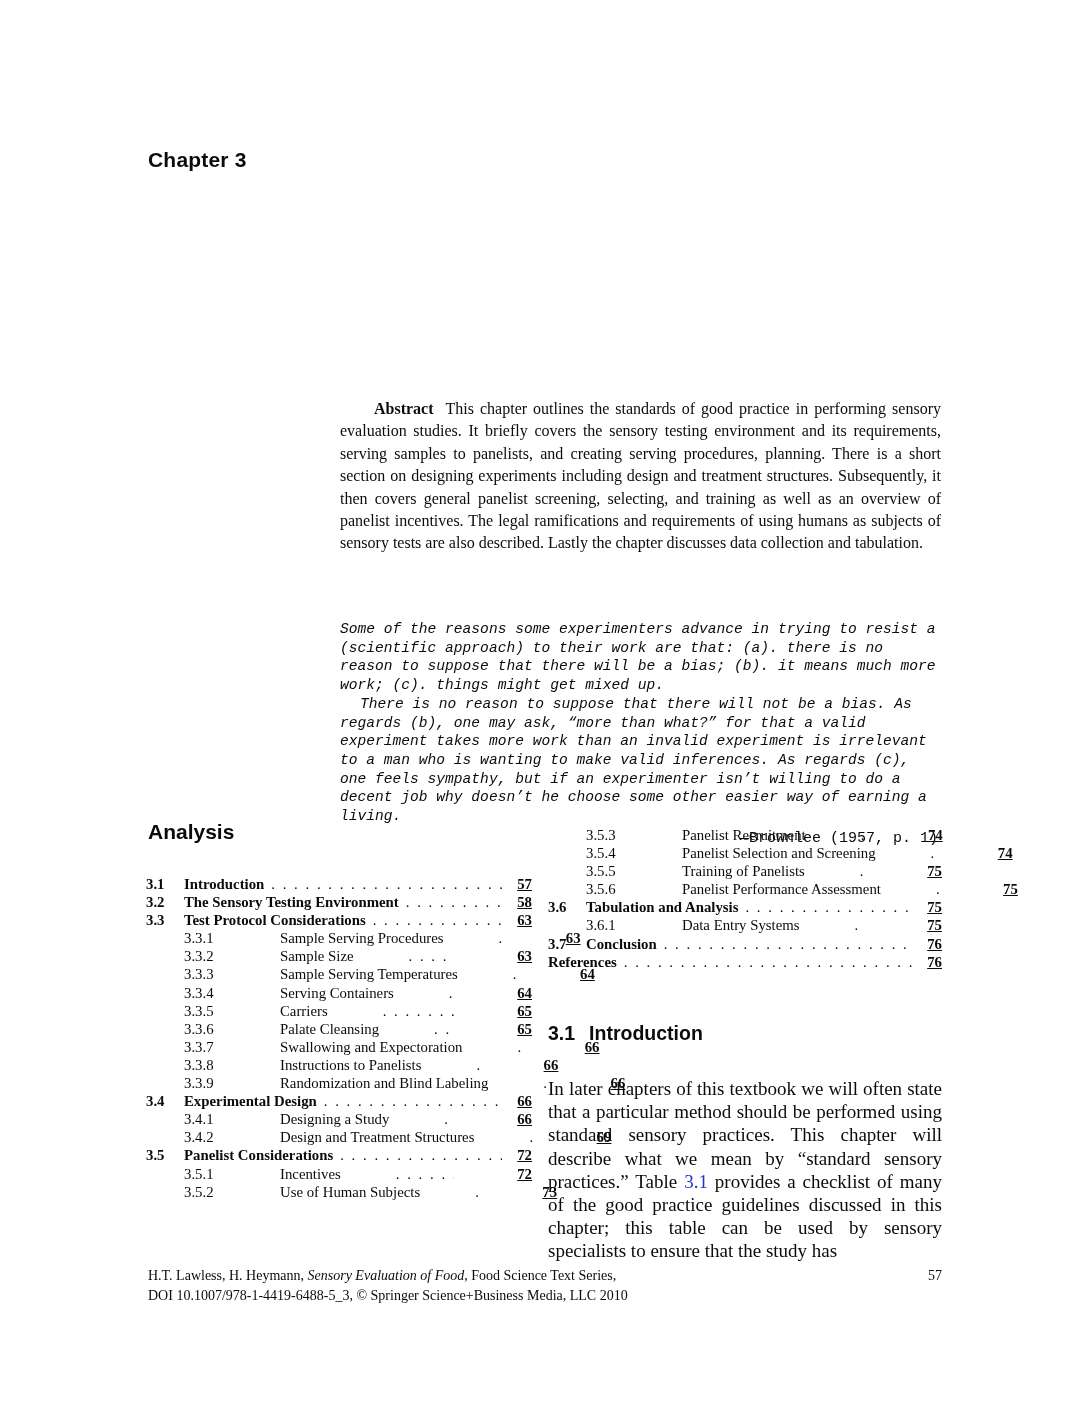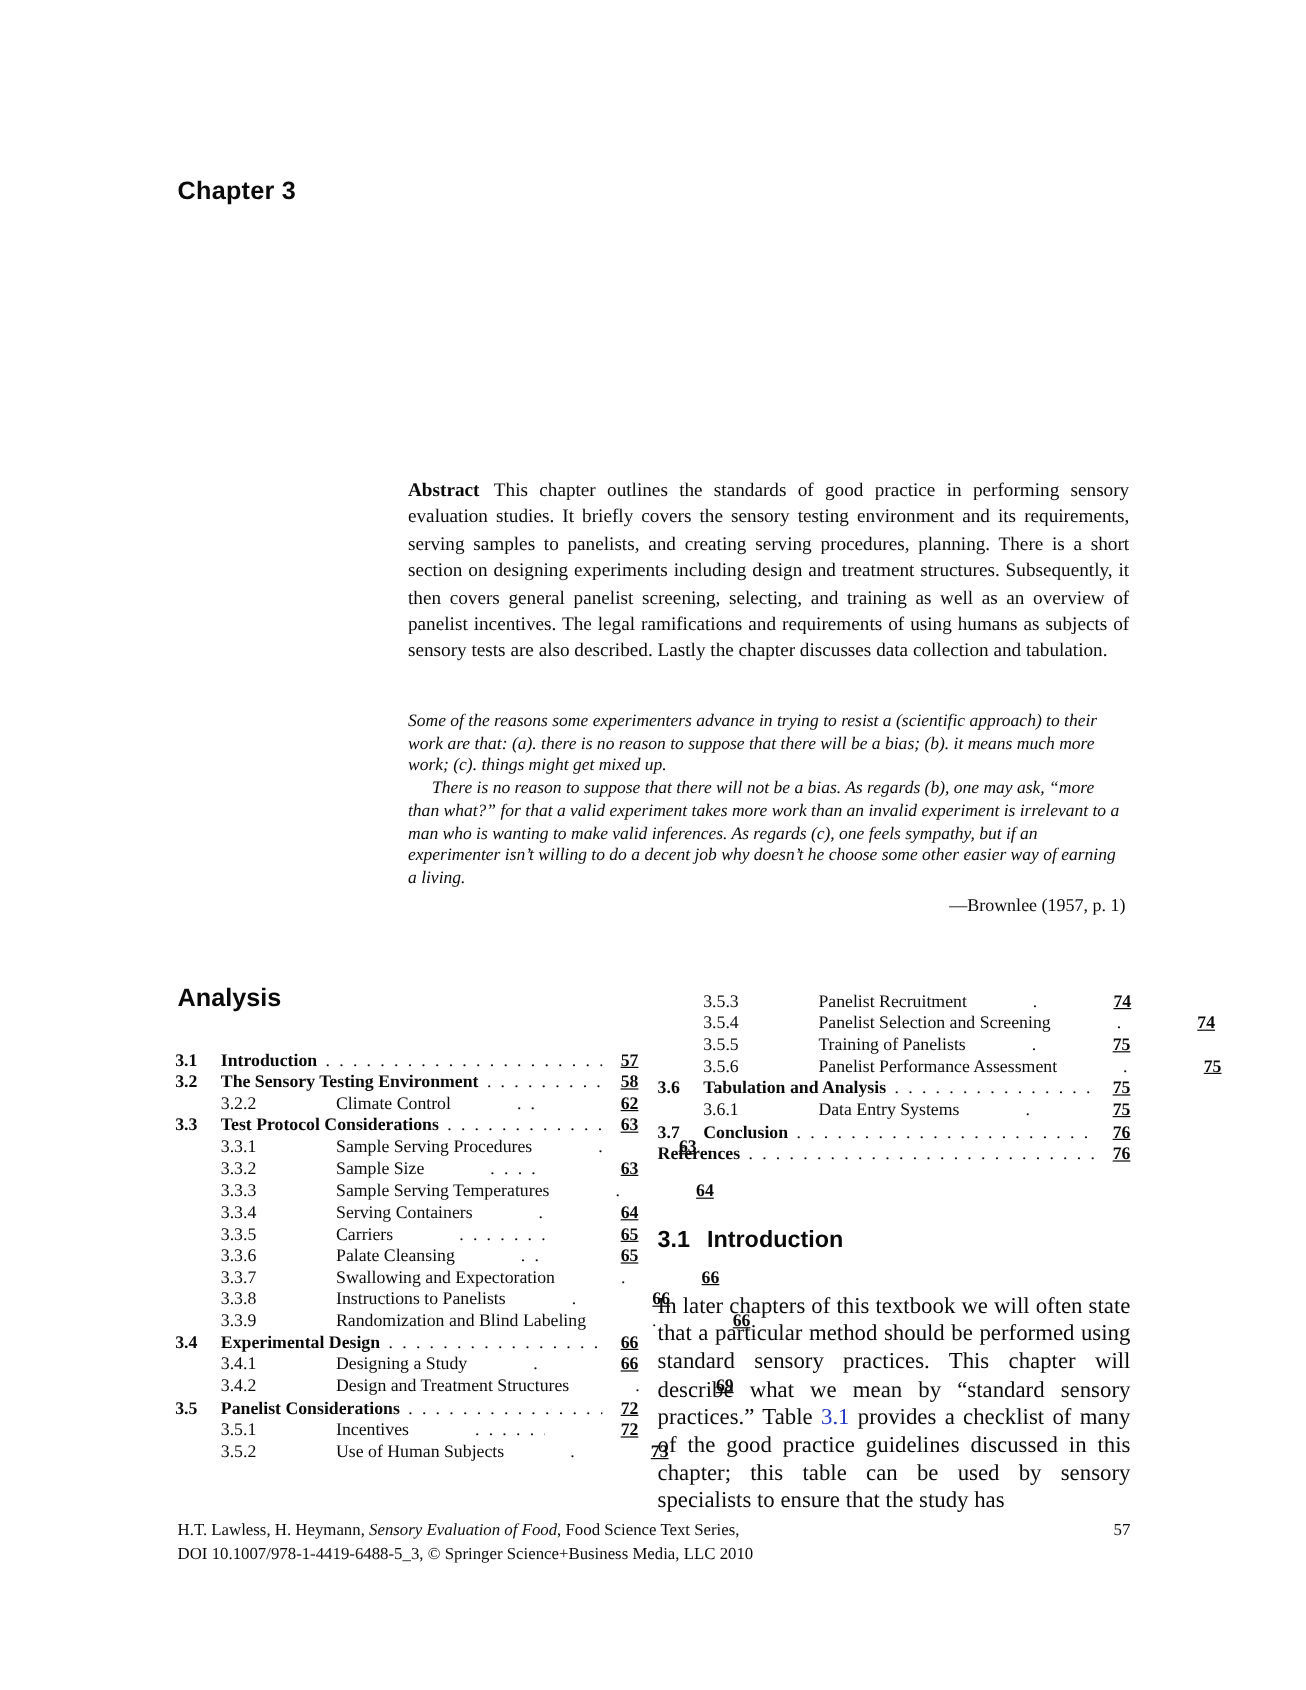--- a/index.html
+++ b/index.html
@@ -13,23 +13,23 @@
     font-family:"Liberation Serif","DejaVu Serif",serif;
     overflow:hidden;
     border-radius:20px;
   }
   
   .chapter-head { position:absolute; left:148px; top:148px; font-family:"Liberation Sans","DejaVu Sans",sans-serif; }
   .chapter-label { font-size:21px; font-weight:bold; letter-spacing:0.2px; }
   .chapter-title { font-size:29px; font-weight:bold; margin-top:23px; letter-spacing:0.2px; }
   
   .abstract { position:absolute; left:340px; top:398px; width:601px; font-size:16px; line-height:22.4px; text-align:justify; }
-  .abstract b { margin-right:12px; }
-  
-  .epigraph { position:absolute; left:340px; top:592px; width:598px; font-size:14.6px; line-height:18.7px; font-style:italic; text-align:left; }
+  .abstract b { margin-right:12px;margin-left:34px; }
+  
+  .epigraph { position:absolute; left:340px; top:620px; width:598px; font-size:14.6px; line-height:18.7px; font-style:italic; text-align:left;font-family:Liberation Mono, monospace; }
   .epigraph .p2 { text-indent:20px; }
   .epigraph .attribution { font-style:normal; text-align:right; margin-top:4px; font-size:15px; }
   
   .contents-head { position:absolute; left:148px; top:820px; font-family:"Liberation Sans","DejaVu Sans",sans-serif; font-size:21px; font-weight:bold; }
   .toc { position:absolute; font-size:14.8px; }
   .toc-left  { left:146px; top:876px; width:386px; }
   .toc-right { left:548px; top:827px; width:394px; }
   .toc-row { display:flex; align-items:baseline; height:18.1px; white-space:nowrap; }
   .toc-num { flex:none; }
   .toc-row.level-1 .toc-num { width:38px; }
@@ -78,26 +78,20 @@
       <span class="toc-title">Introduction</span>
       <span class="toc-leader"></span>
       <span class="toc-page">57</span>
     </div>
       <div class="toc-row level-1 bold">
       <span class="toc-num">3.2</span>
       <span class="toc-title">The Sensory Testing Environment</span>
       <span class="toc-leader"></span>
       <span class="toc-page">58</span>
     </div>
-      <div class="toc-row level-2">
-      <span class="toc-num">3.2.2</span>
-      <span class="toc-title">Climate Control</span>
-      <span class="toc-leader"></span>
-      <span class="toc-page">62</span>
-    </div>
       <div class="toc-row level-1 bold">
       <span class="toc-num">3.3</span>
       <span class="toc-title">Test Protocol Considerations</span>
       <span class="toc-leader"></span>
       <span class="toc-page">63</span>
     </div>
       <div class="toc-row level-2">
       <span class="toc-num">3.3.1</span>
       <span class="toc-title">Sample Serving Procedures</span>
       <span class="toc-leader"></span>

